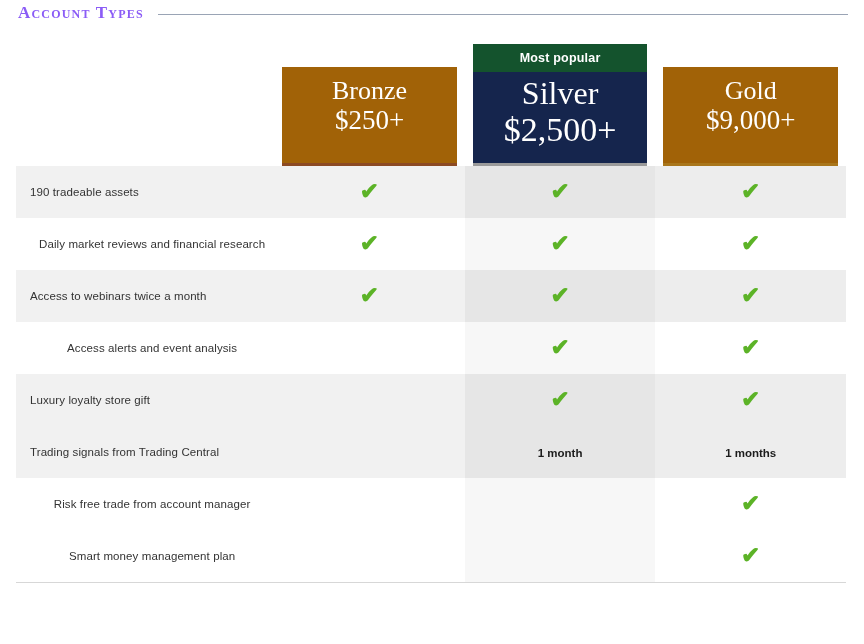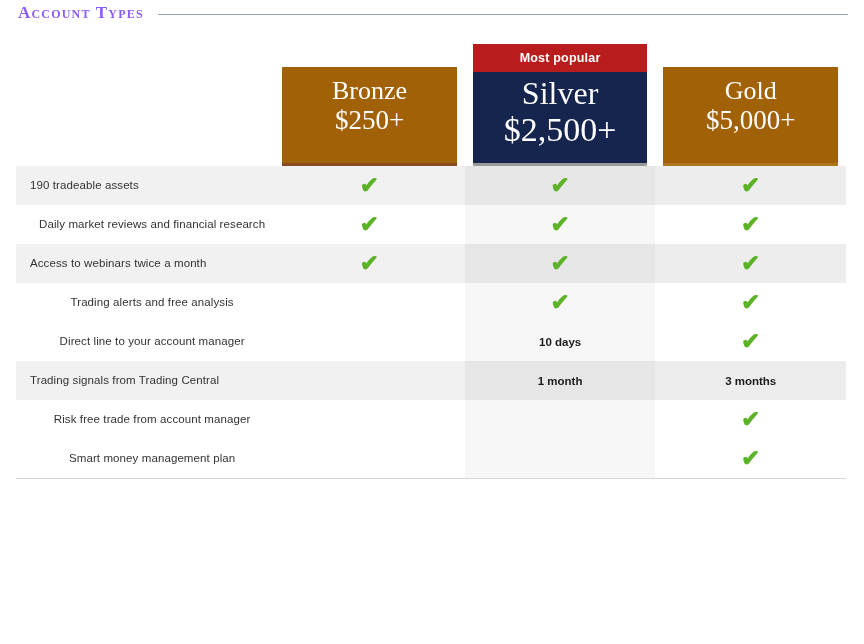--- a/index.html
+++ b/index.html
@@ -60,21 +60,21 @@
   .plan-head {
     vertical-align: bottom;
     padding: 0;
     text-align: center;
   }
   .plan-card {
     margin: 0 8px;
     position: relative;
   }
   .ribbon {
-    background: #b91c1c;
+    background: #14532d;
     color: #ffffff;
     font-size: 12.5px;
     font-weight: bold;
     padding: 7px 0 7px 0;
     letter-spacing: .2px;
   }
   .plan-box {
     background: #a16207;
     color: #ffffff;
     padding: 10px 4px 27px 4px;
@@ -99,21 +99,21 @@
   .silver-box .plan-price { font-size: 34px; }
   .underline {
     height: 3px;
     width: 100%;
   }
   .underline.bronze { background: #8c4a23; }
   .underline.silver { background: #9a9a9a; }
   .underline.gold   { background: #a9761b; }
 
   
-  tbody tr { height: 39px; }
+  tbody tr { height: 52px; }
   tbody tr.odd  td { background: #f1f1f1; }
   tbody tr.even td { background: #ffffff; text-align: center; }
   tbody td {
     border: none;
     padding: 0;
   }
   td.feature {
     font-size: 11.5px;
     color: #333333;
     padding-left: 14px;
@@ -184,21 +184,21 @@
               <div class="plan-name">Silver</div>
               <div class="plan-price">$2,500+</div>
             </div>
             <div class="underline silver"></div>
           </div>
         </th>
         <th class="plan-head">
           <div class="plan-card">
             <div class="plan-box">
               <div class="plan-name">Gold</div>
-              <div class="plan-price">$5,000+</div>
+              <div class="plan-price">$9,000+</div>
             </div>
             <div class="underline gold"></div>
           </div>
         </th>
       </tr>
     </thead>
     <tbody id="feature-rows">
         <tr class="odd">
           <td class="feature">190 tradeable assets</td>
           <td class="cell cell-bronze"><span class="check">✔</span></td>
@@ -211,36 +211,36 @@
           <td class="cell cell-silver"><span class="check">✔</span></td>
           <td class="cell cell-gold"><span class="check">✔</span></td>
         </tr>
         <tr class="odd">
           <td class="feature">Access to webinars twice a month</td>
           <td class="cell cell-bronze"><span class="check">✔</span></td>
           <td class="cell cell-silver"><span class="check">✔</span></td>
           <td class="cell cell-gold"><span class="check">✔</span></td>
         </tr>
         <tr class="even">
-          <td class="feature">Trading alerts and free analysis</td>
-          <td class="cell cell-bronze"></td>
-          <td class="cell cell-silver"><span class="check">✔</span></td>
-          <td class="cell cell-gold"><span class="check">✔</span></td>
-        </tr>
-        <tr class="even">
-          <td class="feature">Direct line to your account manager</td>
-          <td class="cell cell-bronze"></td>
-          <td class="cell cell-silver"><span class="text-val">10 days</span></td>
+          <td class="feature">Access alerts and event analysis</td>
+          <td class="cell cell-bronze"></td>
+          <td class="cell cell-silver"><span class="check">✔</span></td>
+          <td class="cell cell-gold"><span class="check">✔</span></td>
+        </tr>
+        <tr class="odd">
+          <td class="feature">Luxury loyalty store gift</td>
+          <td class="cell cell-bronze"></td>
+          <td class="cell cell-silver"><span class="check">✔</span></td>
           <td class="cell cell-gold"><span class="check">✔</span></td>
         </tr>
         <tr class="odd">
           <td class="feature">Trading signals from Trading Central</td>
           <td class="cell cell-bronze"></td>
           <td class="cell cell-silver"><span class="text-val">1 month</span></td>
-          <td class="cell cell-gold"><span class="text-val">3 months</span></td>
+          <td class="cell cell-gold"><span class="text-val">1 months</span></td>
         </tr>
         <tr class="even">
           <td class="feature">Risk free trade from account manager</td>
           <td class="cell cell-bronze"></td>
           <td class="cell cell-silver"></td>
           <td class="cell cell-gold"><span class="check">✔</span></td>
         </tr>
         <tr class="even">
           <td class="feature">Smart money management plan</td>
           <td class="cell cell-bronze"></td>

